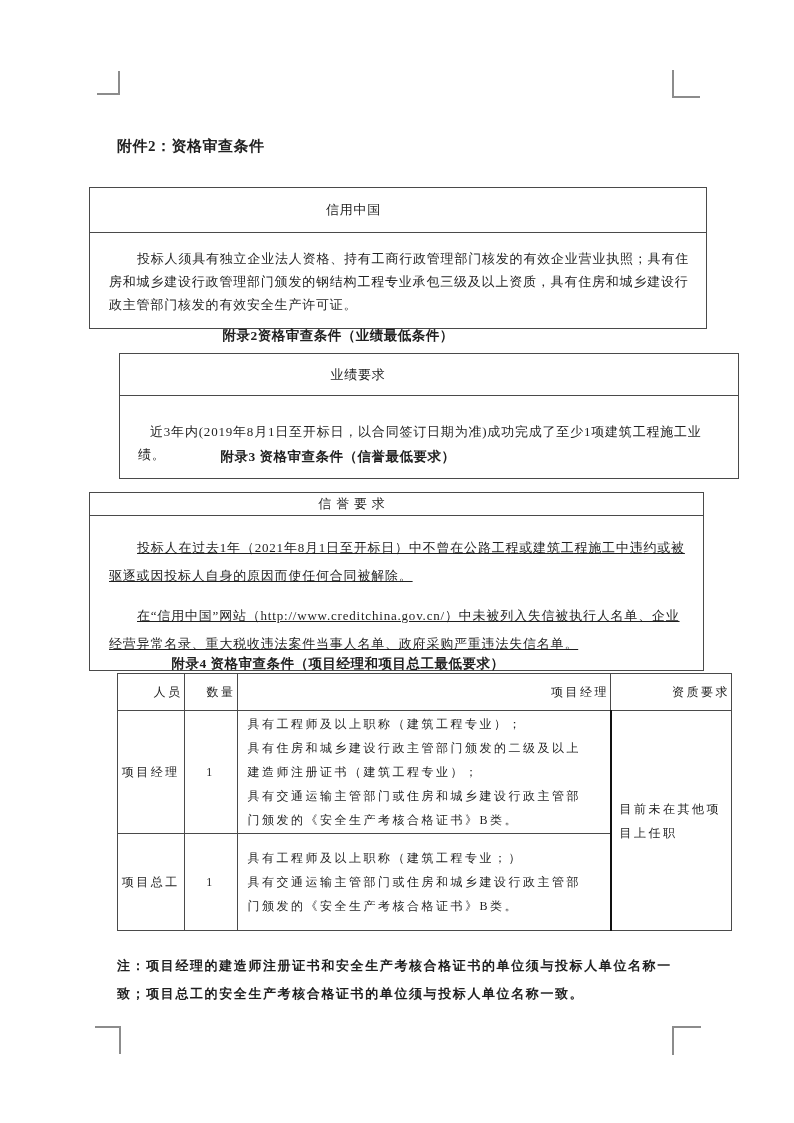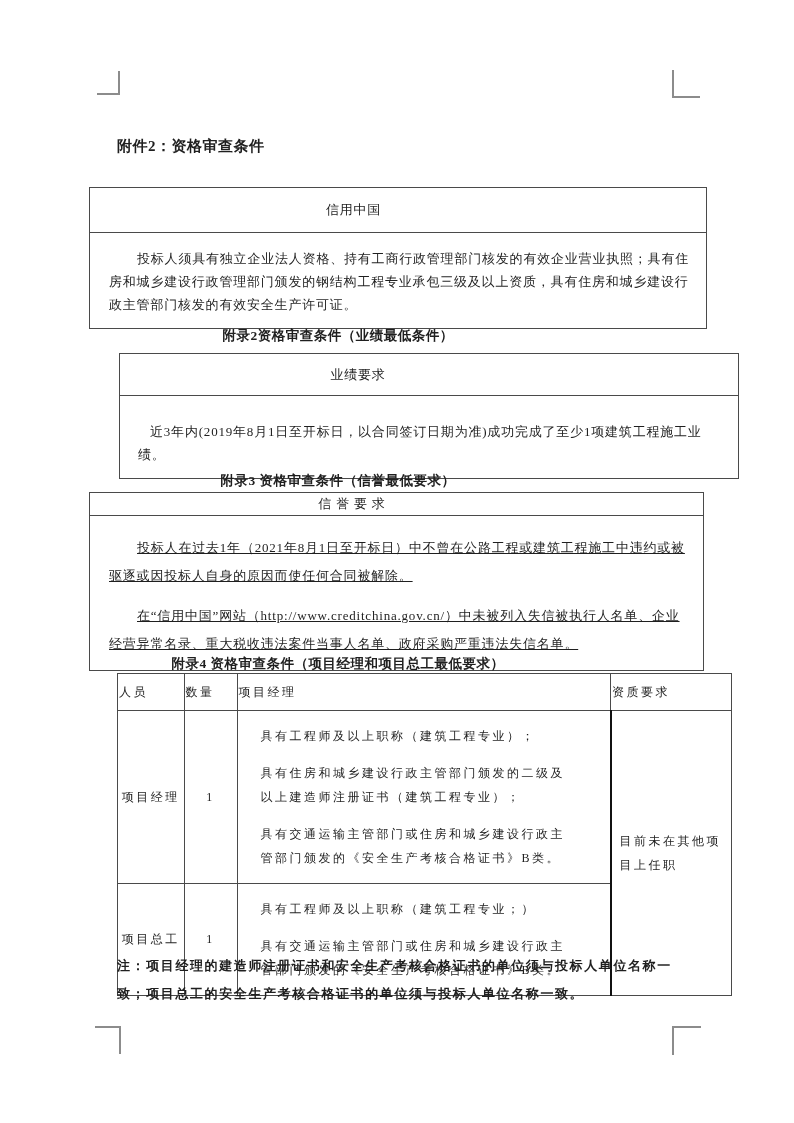--- a/index.html
+++ b/index.html
@@ -22,21 +22,21 @@
   .doc-title {
     position:absolute; left:117px; top:137px;
     font-size:15px; font-weight:bold; letter-spacing:0.5px; white-space:pre;
   }
   .sec-title {
     position:absolute; left:0; width:676px; text-align:center;
     font-size:13.5px; font-weight:bold; letter-spacing:0.5px; white-space:pre;
   }
   #sec1-title { top:169px; }
   #sec2-title { top:327px; }
-  #sec3-title { top:472px; }
+  #sec3-title { top:448px; }
   #sec4-title { top:655px; }
 
   table.doc-table { position:absolute; border-collapse:collapse; table-layout:fixed; }
   table.doc-table td, table.doc-table th { border:1px solid #4a4a4a; box-sizing:border-box; font-weight:normal; }
 
   
   .hdr-cell { text-align:center; vertical-align:middle; font-size:13px; letter-spacing:0.8px; white-space:pre; }
   .body-cell { vertical-align:top; font-size:13px; letter-spacing:0.8px; line-height:23px; }
   .body-cell p { margin:12px; text-indent:28px; }
 
@@ -48,25 +48,25 @@
   #table2 .hdr-cell  { height:42px; padding-right:143px; }
   #table2 .body-cell { height:52px; padding:12px 5px 0 6px; }
   #table2 .body-cell p { text-indent:12px; }
 
   #table3 { left:89px; top:492px; width:615px; }
   #table3 .hdr-cell  { height:23px; padding-right:90px; }
   #table3 .body-cell { height:130px; padding:6px 5px 0 7px; line-height:28px;text-decoration:underline; }
 
   
   #table4 { left:117px; top:673px; width:614px; font-size:12px; letter-spacing:2.5px; }
-  #table4 th { height:37px; text-align:left; vertical-align:middle; }
+  #table4 th { height:37px; text-align:right; vertical-align:middle; }
   #table4 td { vertical-align:middle; }
   #table4 .person-cell, #table4 .count-cell { text-align:center; }
   #table4 .quals-cell { padding:0 21px 0 10px; line-height:24px; }
-  #table4 .quals-cell div { margin:13px; }
+  #table4 .quals-cell div { margin:0; }
   #table4 .onduty-cell { text-align:left; padding:0 8px; line-height:24px;
                          border-left:2px solid #111111; }
   #table4 tr.row1 td { height:123px; }
   #table4 tr.row2 td { height:97px; }
 
   .note {
     position:absolute; left:117px; top:952px; width:560px;
     font-size:13px; font-weight:bold; letter-spacing:1.6px; line-height:28px;
   }
 </style>

